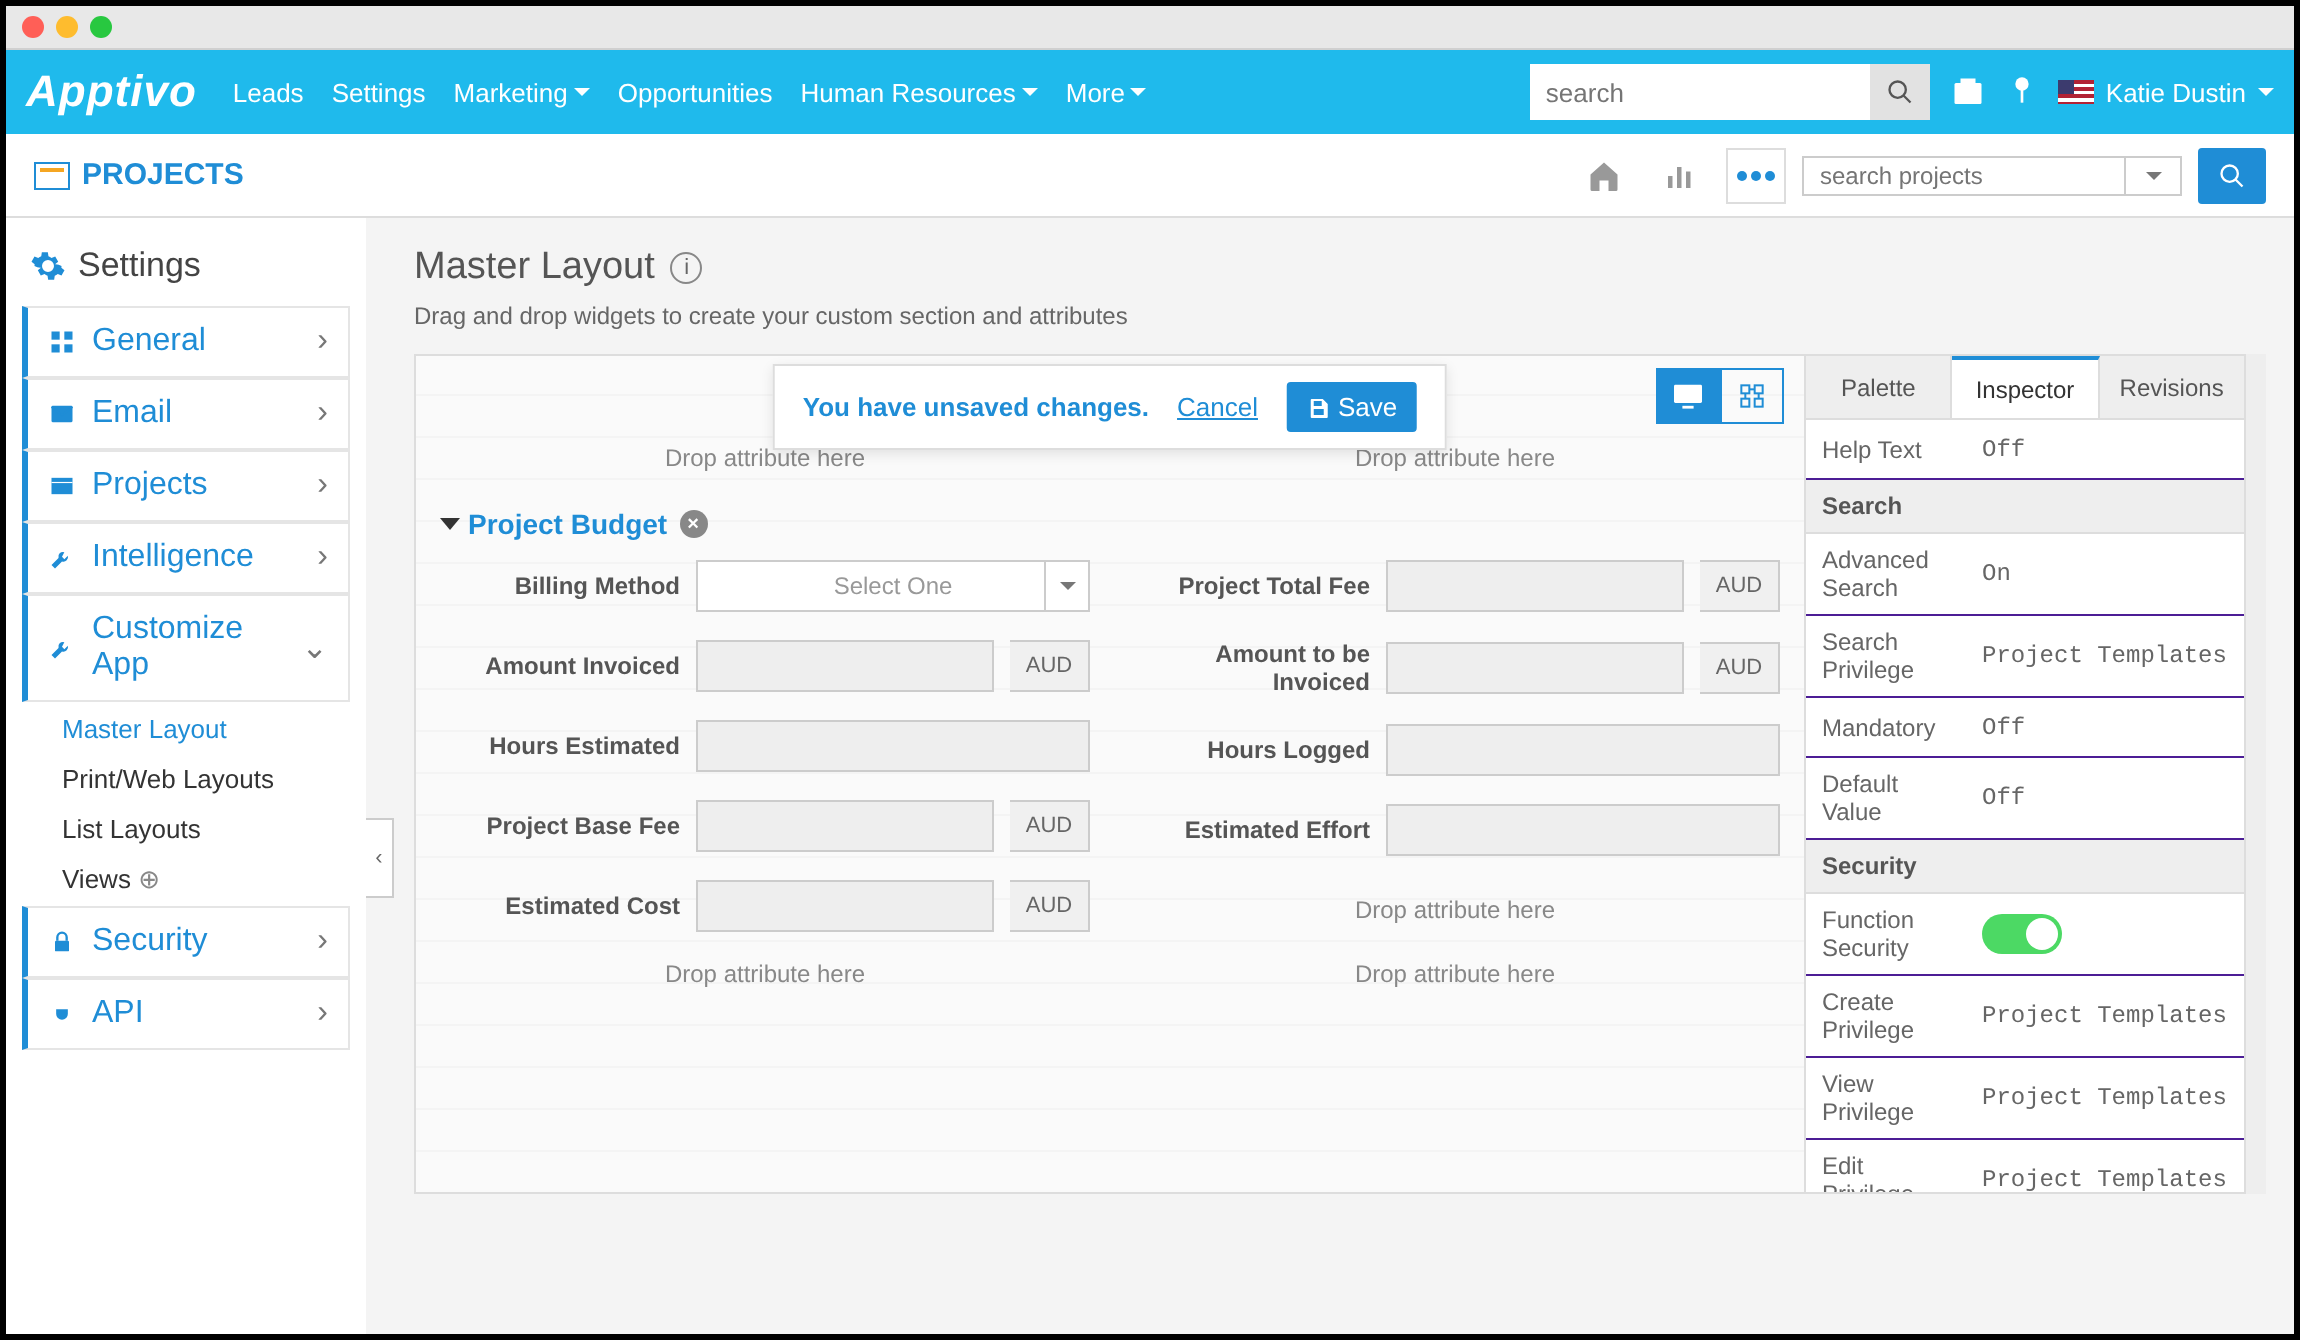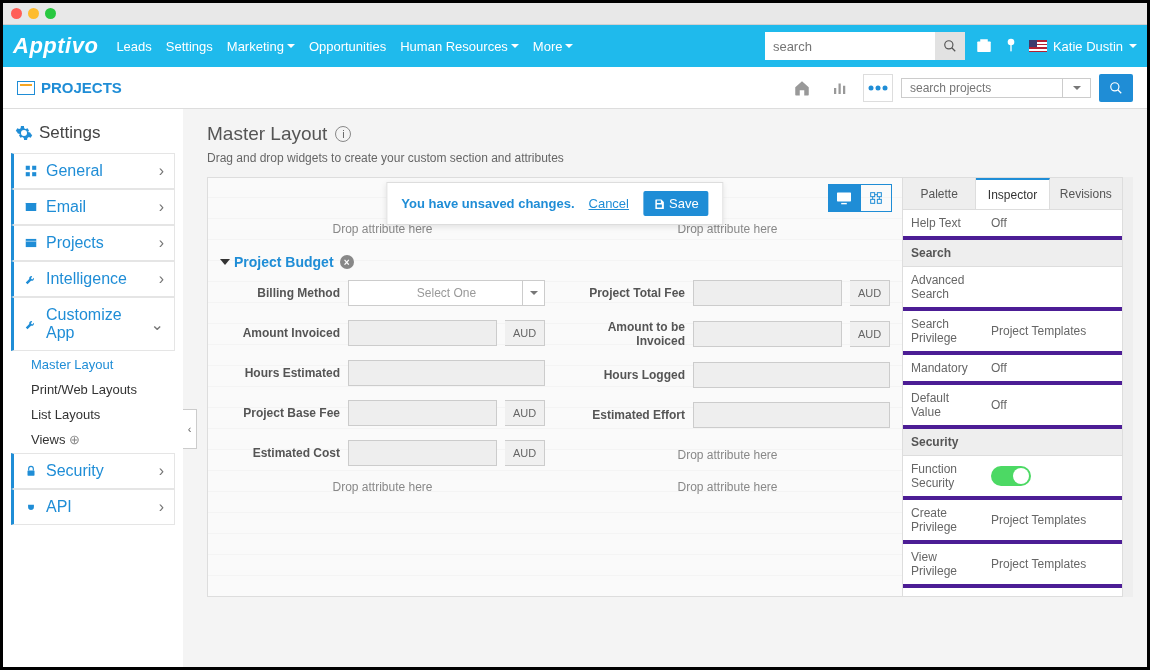--- a/index.html
+++ b/index.html
@@ -67,23 +67,23 @@
 .finput{flex:1;height:26px;border:1px solid #ccc;background:#eee;}
 .finput.sel{background:#fff;display:flex;align-items:center;padding:0 8px;color:#999;font-size:12px;position:relative;justify-content:center;}
 .finput.sel .dd{position:absolute;right:0;top:0;bottom:0;width:22px;border-left:1px solid #ccc;display:flex;align-items:center;justify-content:center;}
 .suffix{width:40px;height:26px;border:1px solid #ccc;border-left:none;background:#f0f0f0;display:flex;align-items:center;justify-content:center;font-size:11px;color:#666;}
 .right-panel{width:220px;border:1px solid #ddd;border-left:none;background:#fff;display:flex;flex-direction:column;}
 .rp-tabs{display:flex;height:32px;border-bottom:1px solid #ddd;}
 .rp-tab{flex:1;display:flex;align-items:center;justify-content:center;font-size:12px;color:#555;background:#eee;cursor:pointer;border-right:1px solid #ddd;}
 .rp-tab:last-child{border-right:none;}
 .rp-tab.active{background:#fff;border-top:2px solid #1f8dd6;color:#333;}
 .rp-body{overflow:auto;flex:1;}
-.rp-row{display:flex;border-bottom:4px solid #4c1d95;font-size:12px;min-height:30px;align-items:center;}
+.rp-row{display:flex;border-bottom:1px solid #4c1d95;font-size:12px;min-height:30px;align-items:center;}
 .rp-row .k{width:80px;padding:6px 8px;color:#666;}
-.rp-row .v{flex:1;padding:6px 8px;color:#666;}
+.rp-row .v{flex:1;padding:6px 8px;color:#666;font-family:Liberation Mono, monospace;}
 .rp-sec{background:#eee;font-weight:600;color:#555;padding:6px 8px;font-size:12px;border-bottom:1px solid #ddd;}
 .toggle{width:40px;height:20px;background:#4cd964;border-radius:10px;position:relative;cursor:pointer;}
 .toggle::after{content:"";position:absolute;width:16px;height:16px;background:#fff;border-radius:50%;top:2px;right:2px;}
 .scrollbar{width:10px;background:#eee;}
 svg{display:block;}
 </style>
 </head>
 <body>
 
 <div class="frame">
@@ -388,20 +388,21 @@
               <div class="rp-tab">Revisions</div>
             </div>
           <div class="rp-body" id="rp-body">
               <div class="rp-row">
                 <div class="k">Help Text</div>
                 <div class="v">Off</div>
               </div>
               <div class="rp-sec">Search</div>
               <div class="rp-row">
                 <div class="k">Advanced Search</div>
+                <div class="v">On</div>
               </div>
               <div class="rp-row">
                 <div class="k">Search Privilege</div>
                 <div class="v">Project Templates</div>
               </div>
               <div class="rp-row">
                 <div class="k">Mandatory</div>
                 <div class="v">Off</div>
               </div>
               <div class="rp-row">

